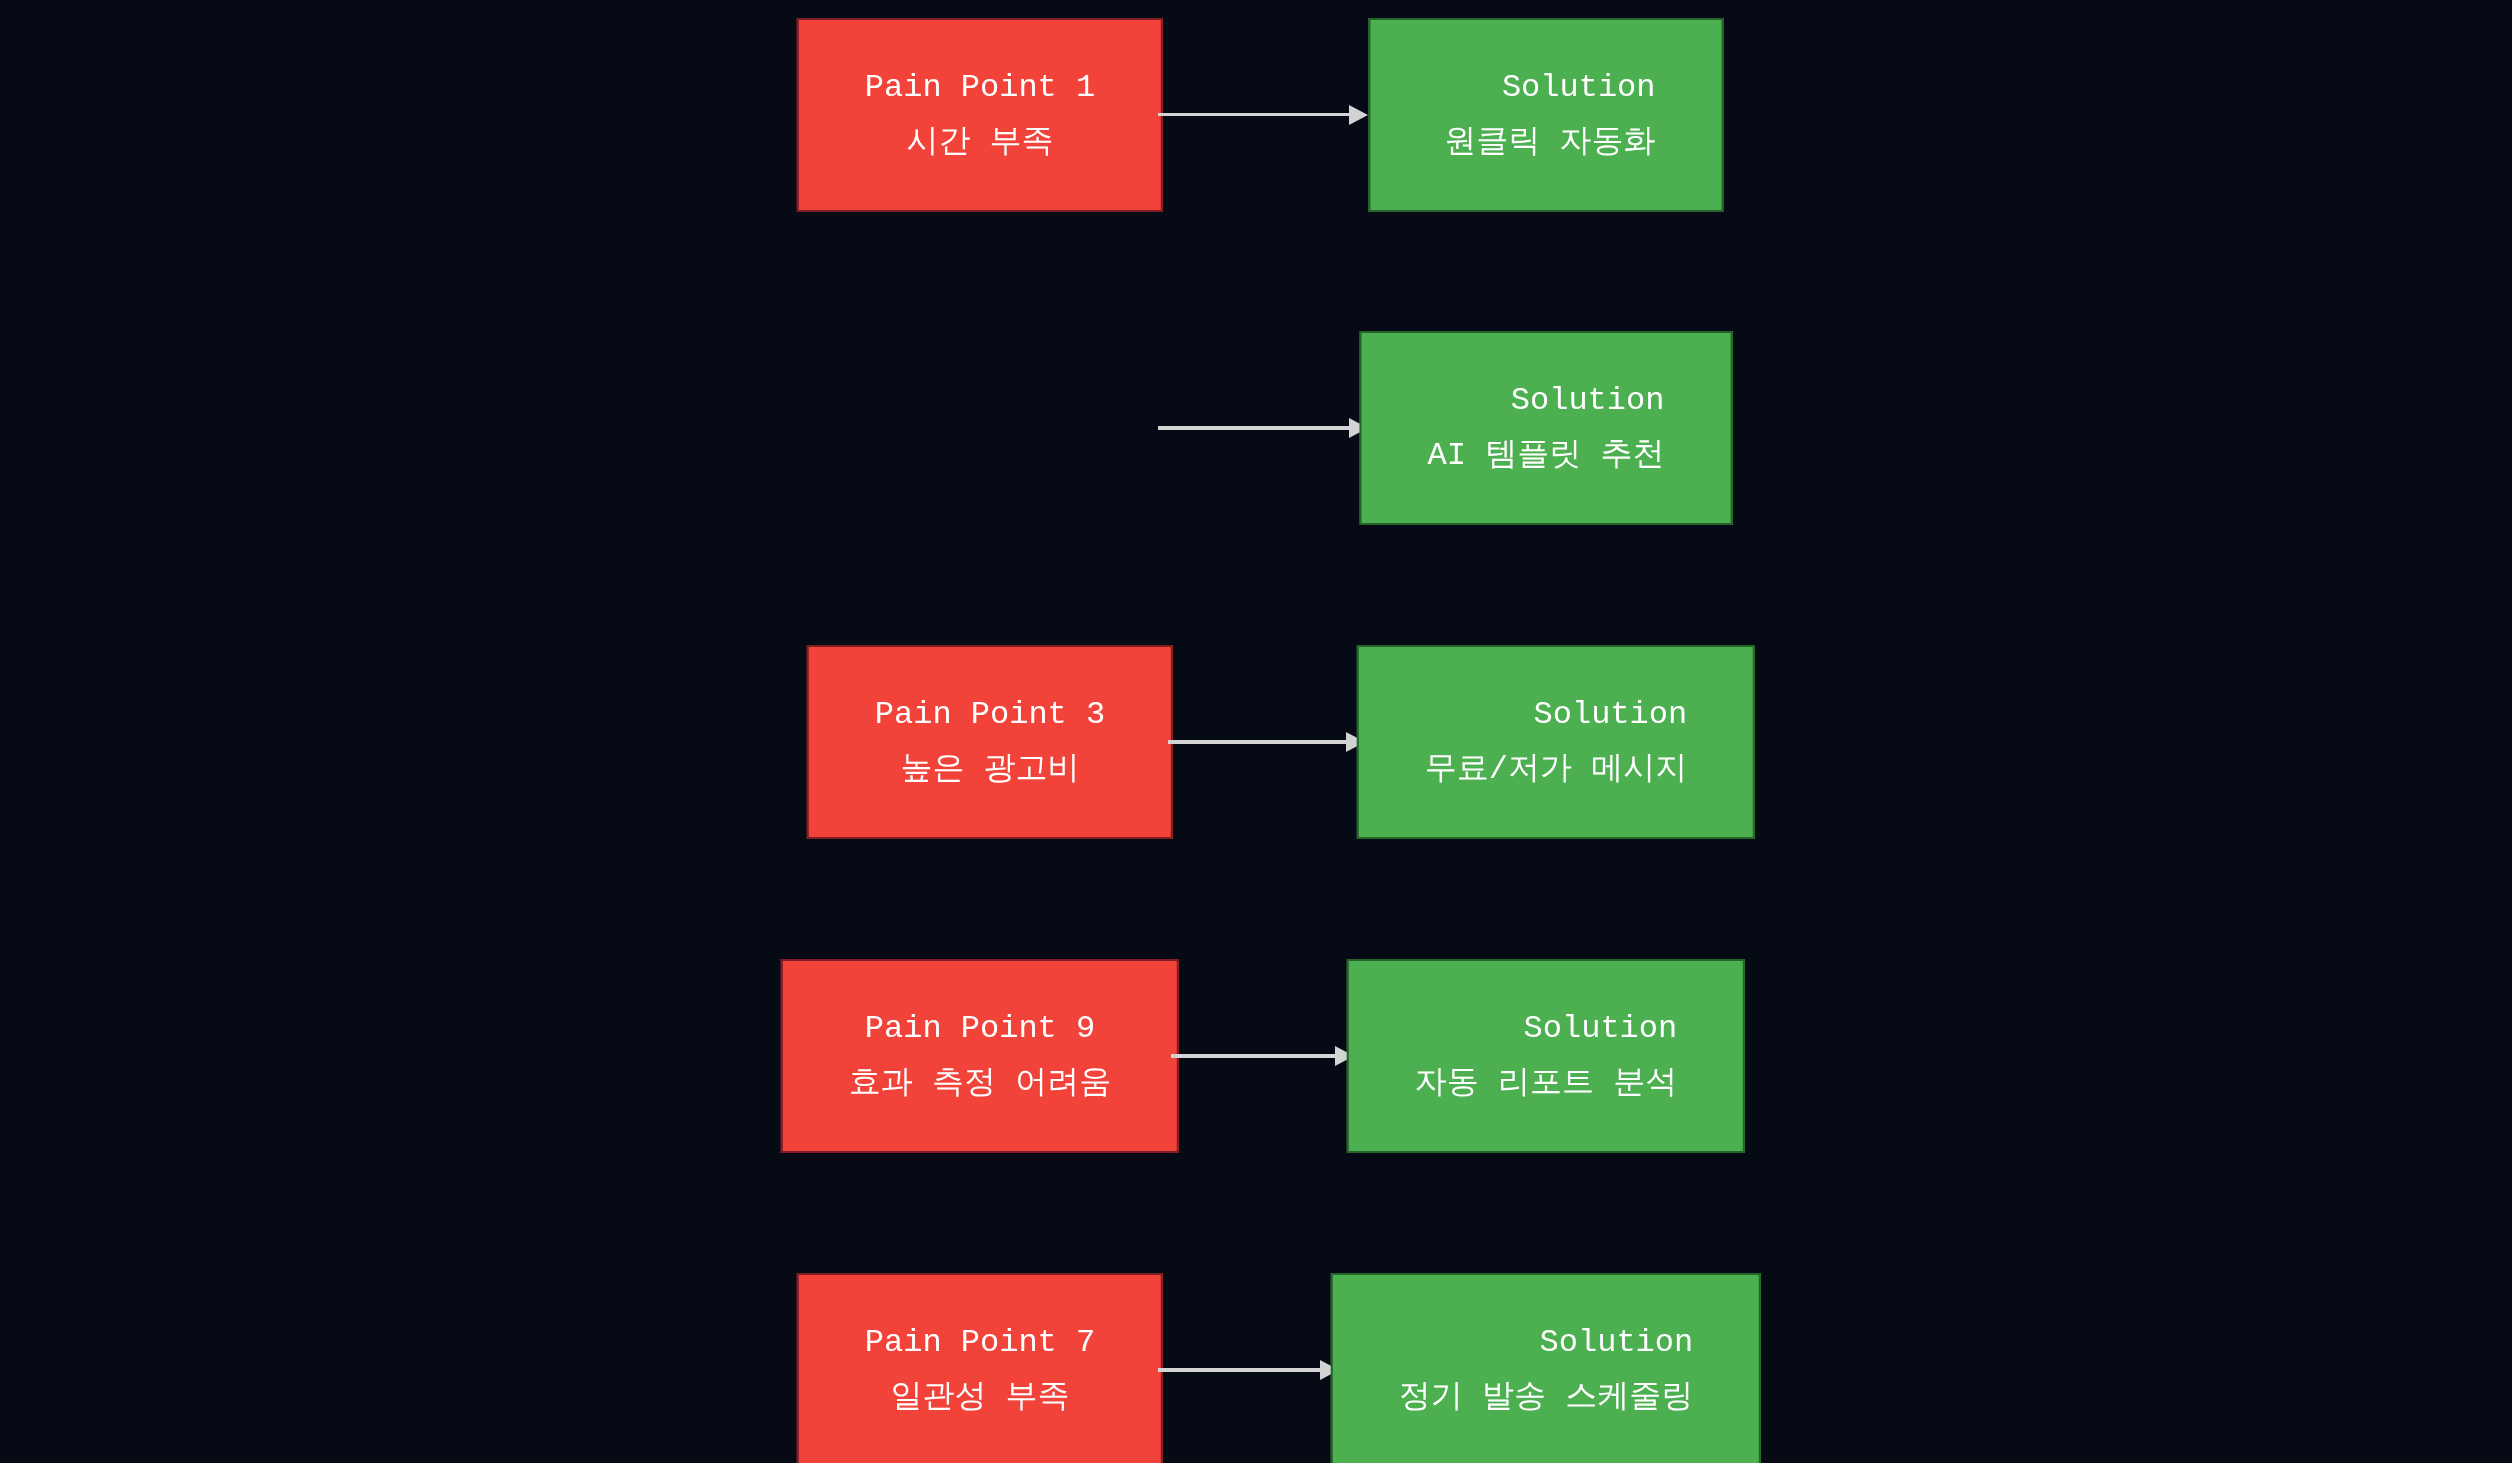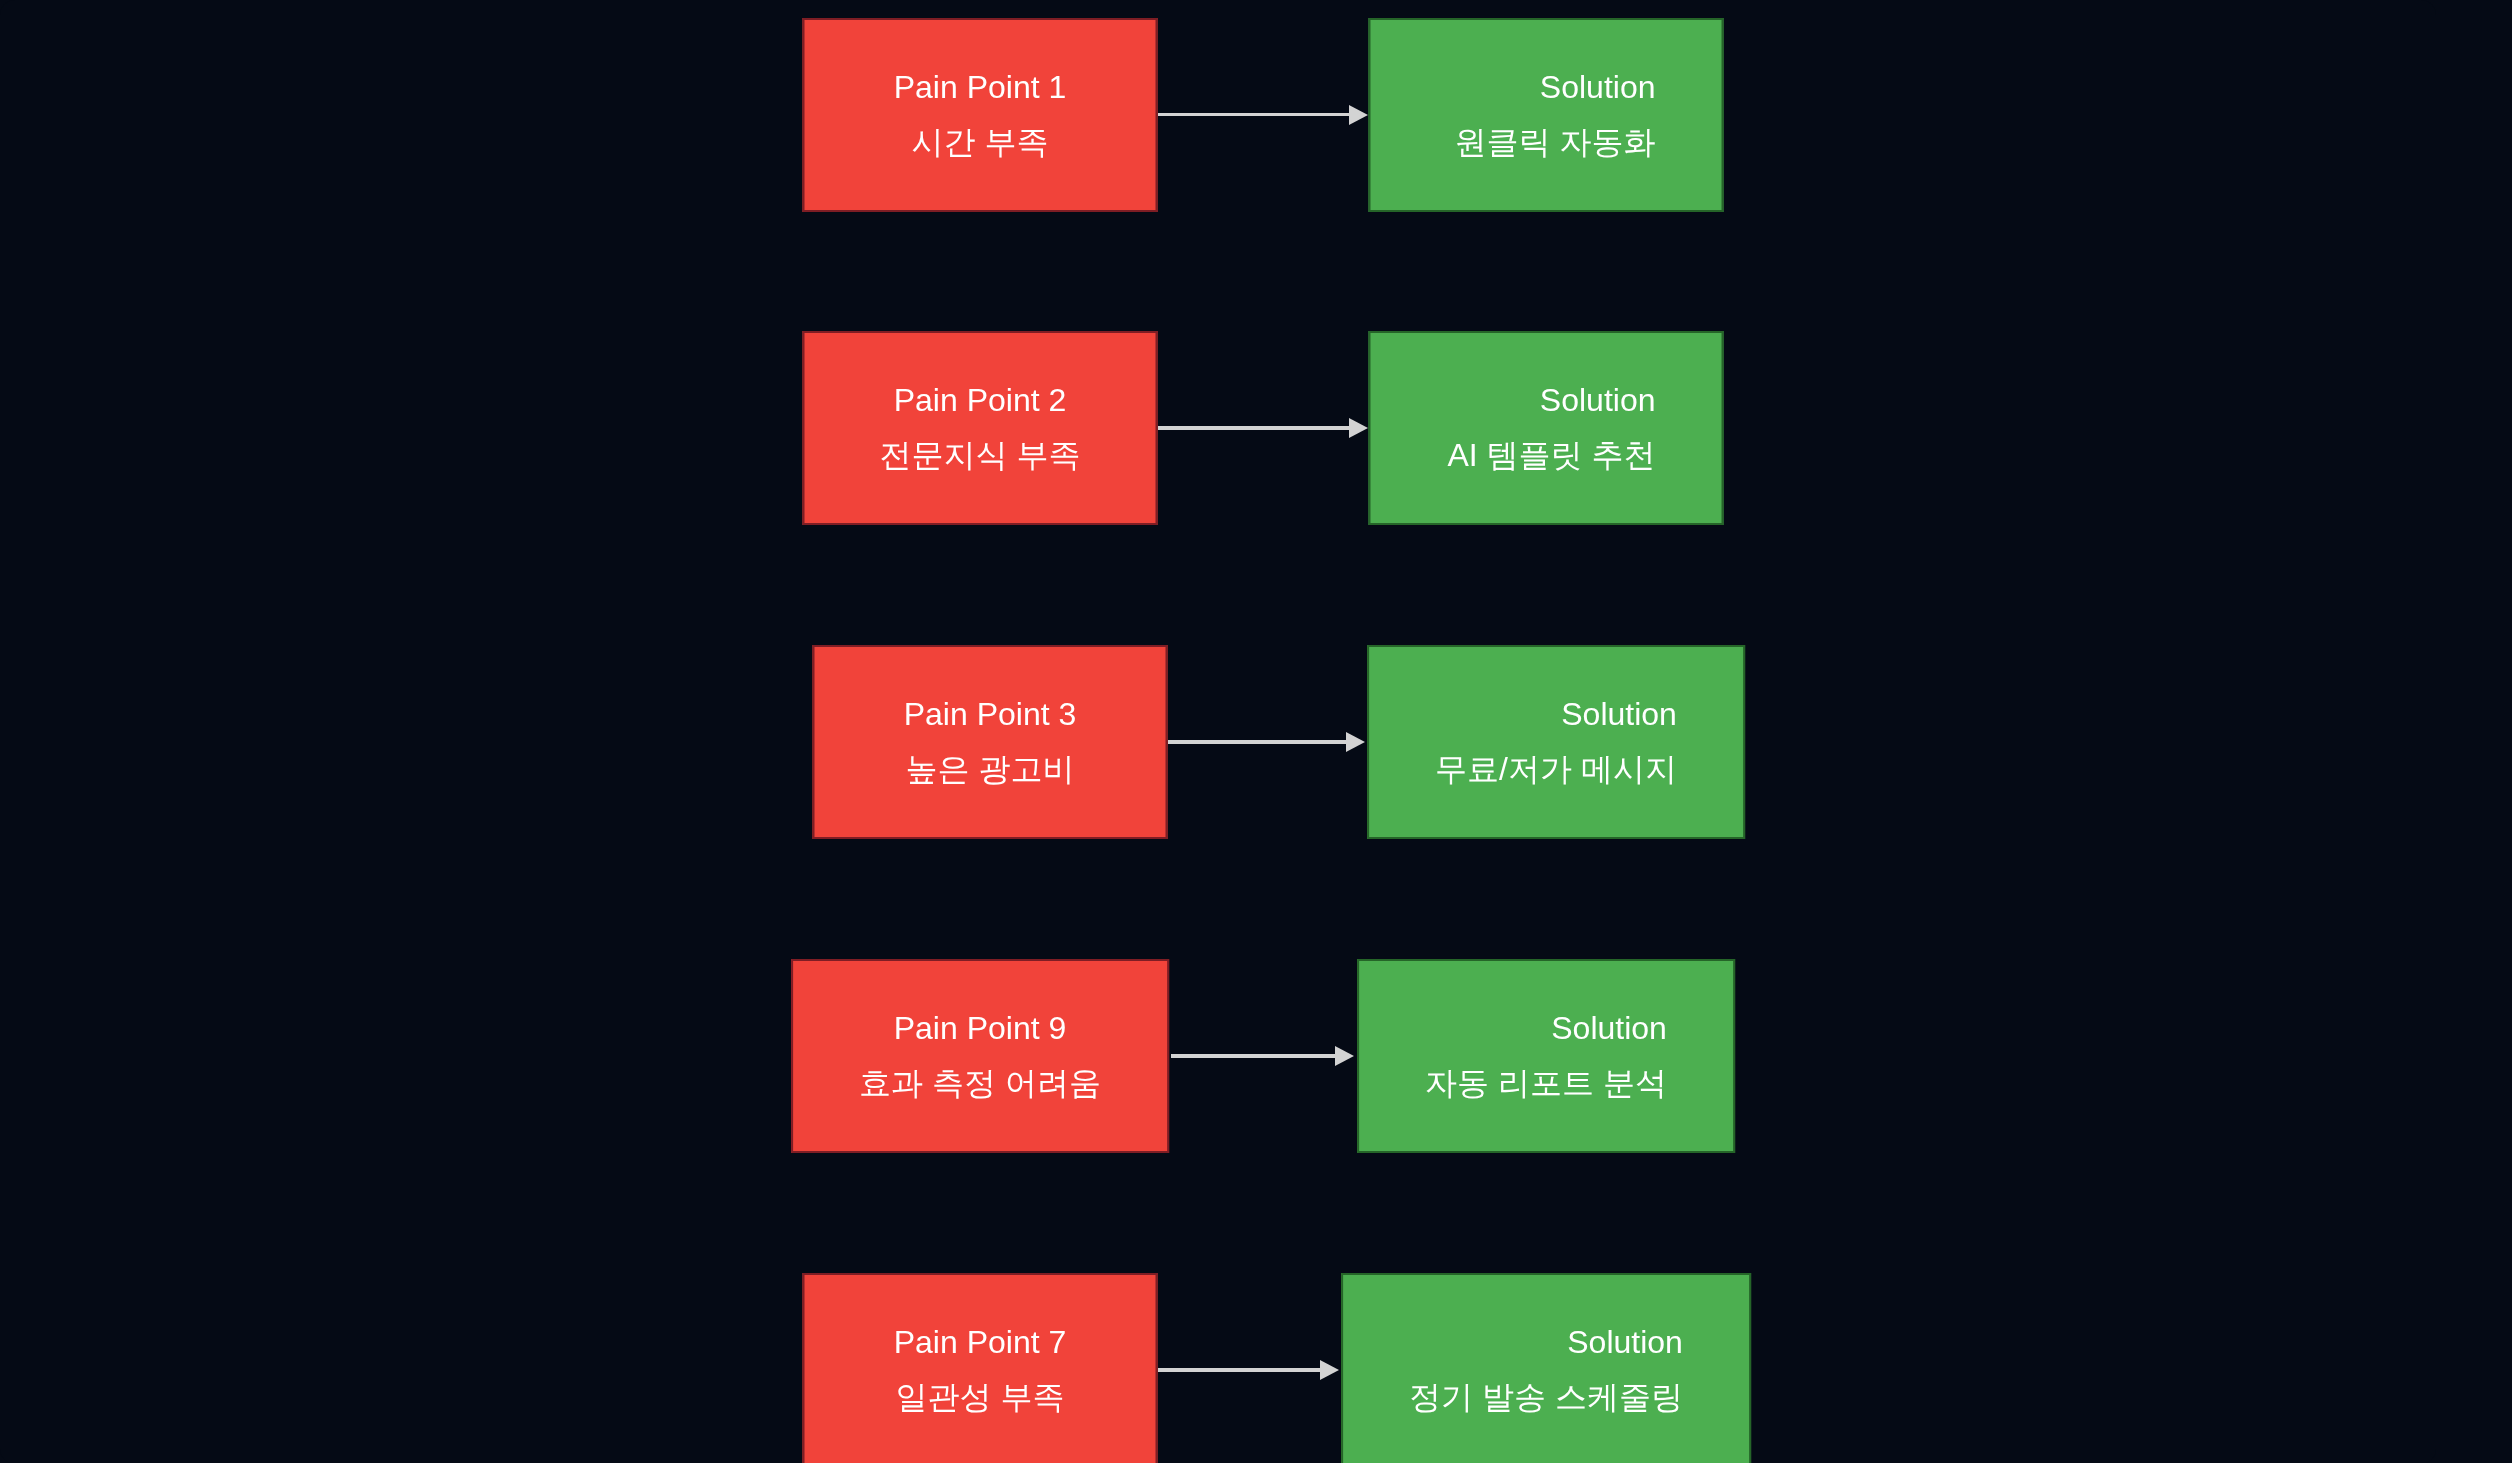--- a/index.html
+++ b/index.html
@@ -6,21 +6,21 @@
     margin: 0;
     padding: 0;
     background: #050a15;
   }
   .canvas {
     position: relative;
     width: 2436px;
     height: 1464px;
     background: var(--background, #050a15);
     overflow: hidden;
-    font-family: Liberation Sans, sans-serif;
+    font-family: Liberation Mono, monospace;
     border-radius: 15px;
   }
   .flow-row {
     position: absolute;
     left: 0;
     width: 100%;
     height: 194px;
   }
   .flow-row:nth-of-type(1) { top: 17.5px; }
   .flow-row:nth-of-type(2) { top: 331px; }
@@ -97,24 +97,20 @@
       <div class="arrow__line"></div>
       <div class="arrow__head"></div>
     </div>
     <div class="node node--solution">
       <div class="node__title">Solution</div>
       <div class="node__subtitle">원클릭 자동화</div>
     </div>
   </div>
 
   <div class="flow-row">
-    <div class="node node--pain">
-      <div class="node__title">Pain Point 2</div>
-      <div class="node__subtitle">전문지식 부족</div>
-    </div>
     <div class="arrow" style="left: 1158px; width: 210px;">
       <div class="arrow__line"></div>
       <div class="arrow__head"></div>
     </div>
     <div class="node node--solution">
       <div class="node__title">Solution</div>
       <div class="node__subtitle">AI 템플릿 추천</div>
     </div>
   </div>
 

